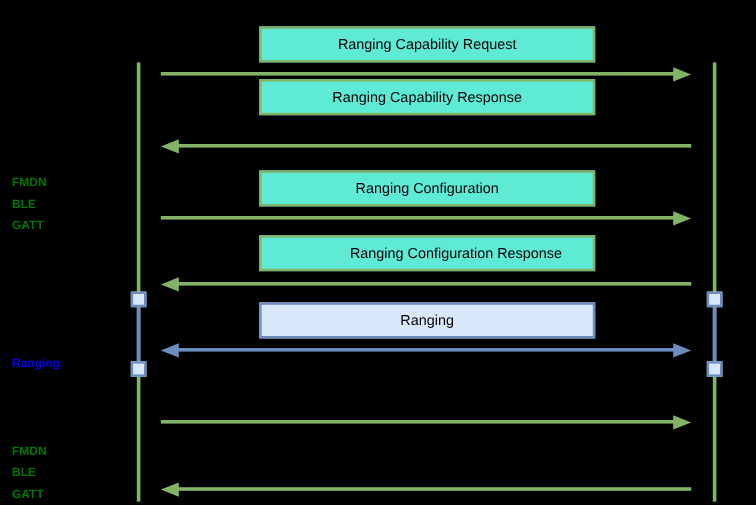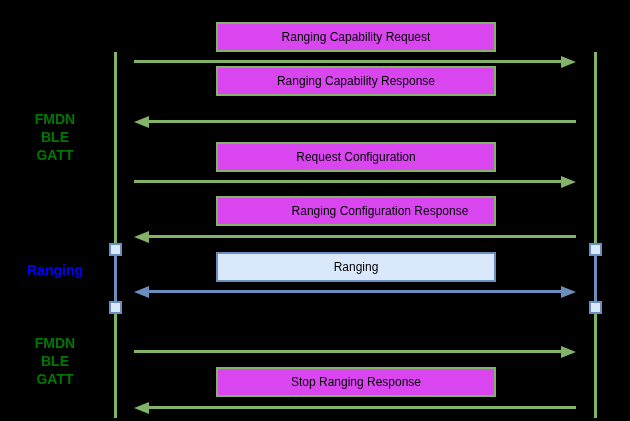--- a/index.html
+++ b/index.html
@@ -53,21 +53,21 @@
   .sq-rb { left: 589px; top: 301px; }
 
   
   .msg-box {
     position: absolute;
     left: 216px;
     width: 280px;
     height: 30px;
     box-sizing: border-box;
     border: 2px solid #82b366;
-    background: #d946ef;
+    background: #5eead4;
     color: #000000;
     font-size: 12px;
     line-height: 26px;
     text-align: center;
     white-space: nowrap;
   }
   .msg-box.blue {
     border-color: #6c8ebf;
     background: #dae8fc;
   }
@@ -113,25 +113,25 @@
     border-bottom: 6px solid transparent;
   }
   .head.e { right: 0; border-left: 15px solid currentColor; }
   .head.w { left: 0;  border-right: 15px solid currentColor; }
 
   
   .side-label {
     position: absolute;
     left: 10px;
     width: 90px;
-    text-align: center;
-    font-size: 14px;
+    font-size: 10px;
     font-weight: bold;
     line-height: 18px;
     white-space: pre-line;
+    margin-top: 34px;
   }
   .side-label.green { color: #007700; }
   .side-label.blue  { color: #0000ff; }
   .lbl-top    { top: 110px; }
   .lbl-mid    { top: 261px; }
   .lbl-bottom { top: 334px; }
 </style>
 </head>
 <body>
 
@@ -160,21 +160,21 @@
     <div class="line"></div>
     <div class="head e"></div>
   </div>
 
   <div class="msg-box b2">Ranging Capability Response</div>
   <div class="arrow left a2">
     <div class="line"></div>
     <div class="head w"></div>
   </div>
 
-  <div class="msg-box b3">Request Configuration</div>
+  <div class="msg-box b3">Ranging Configuration</div>
   <div class="arrow right a3">
     <div class="line"></div>
     <div class="head e"></div>
   </div>
 
   <div class="msg-box b4">Ranging Configuration Response</div>
   <div class="arrow left a4">
     <div class="line"></div>
     <div class="head w"></div>
   </div>
@@ -184,19 +184,18 @@
     <div class="line"></div>
     <div class="head w"></div>
     <div class="head e"></div>
   </div>
 
   <div class="arrow right a6">
     <div class="line"></div>
     <div class="head e"></div>
   </div>
 
-  <div class="msg-box b7">Stop Ranging Response</div>
   <div class="arrow left a7">
     <div class="line"></div>
     <div class="head w"></div>
   </div>
 
 </div>
 
 </body></html>

